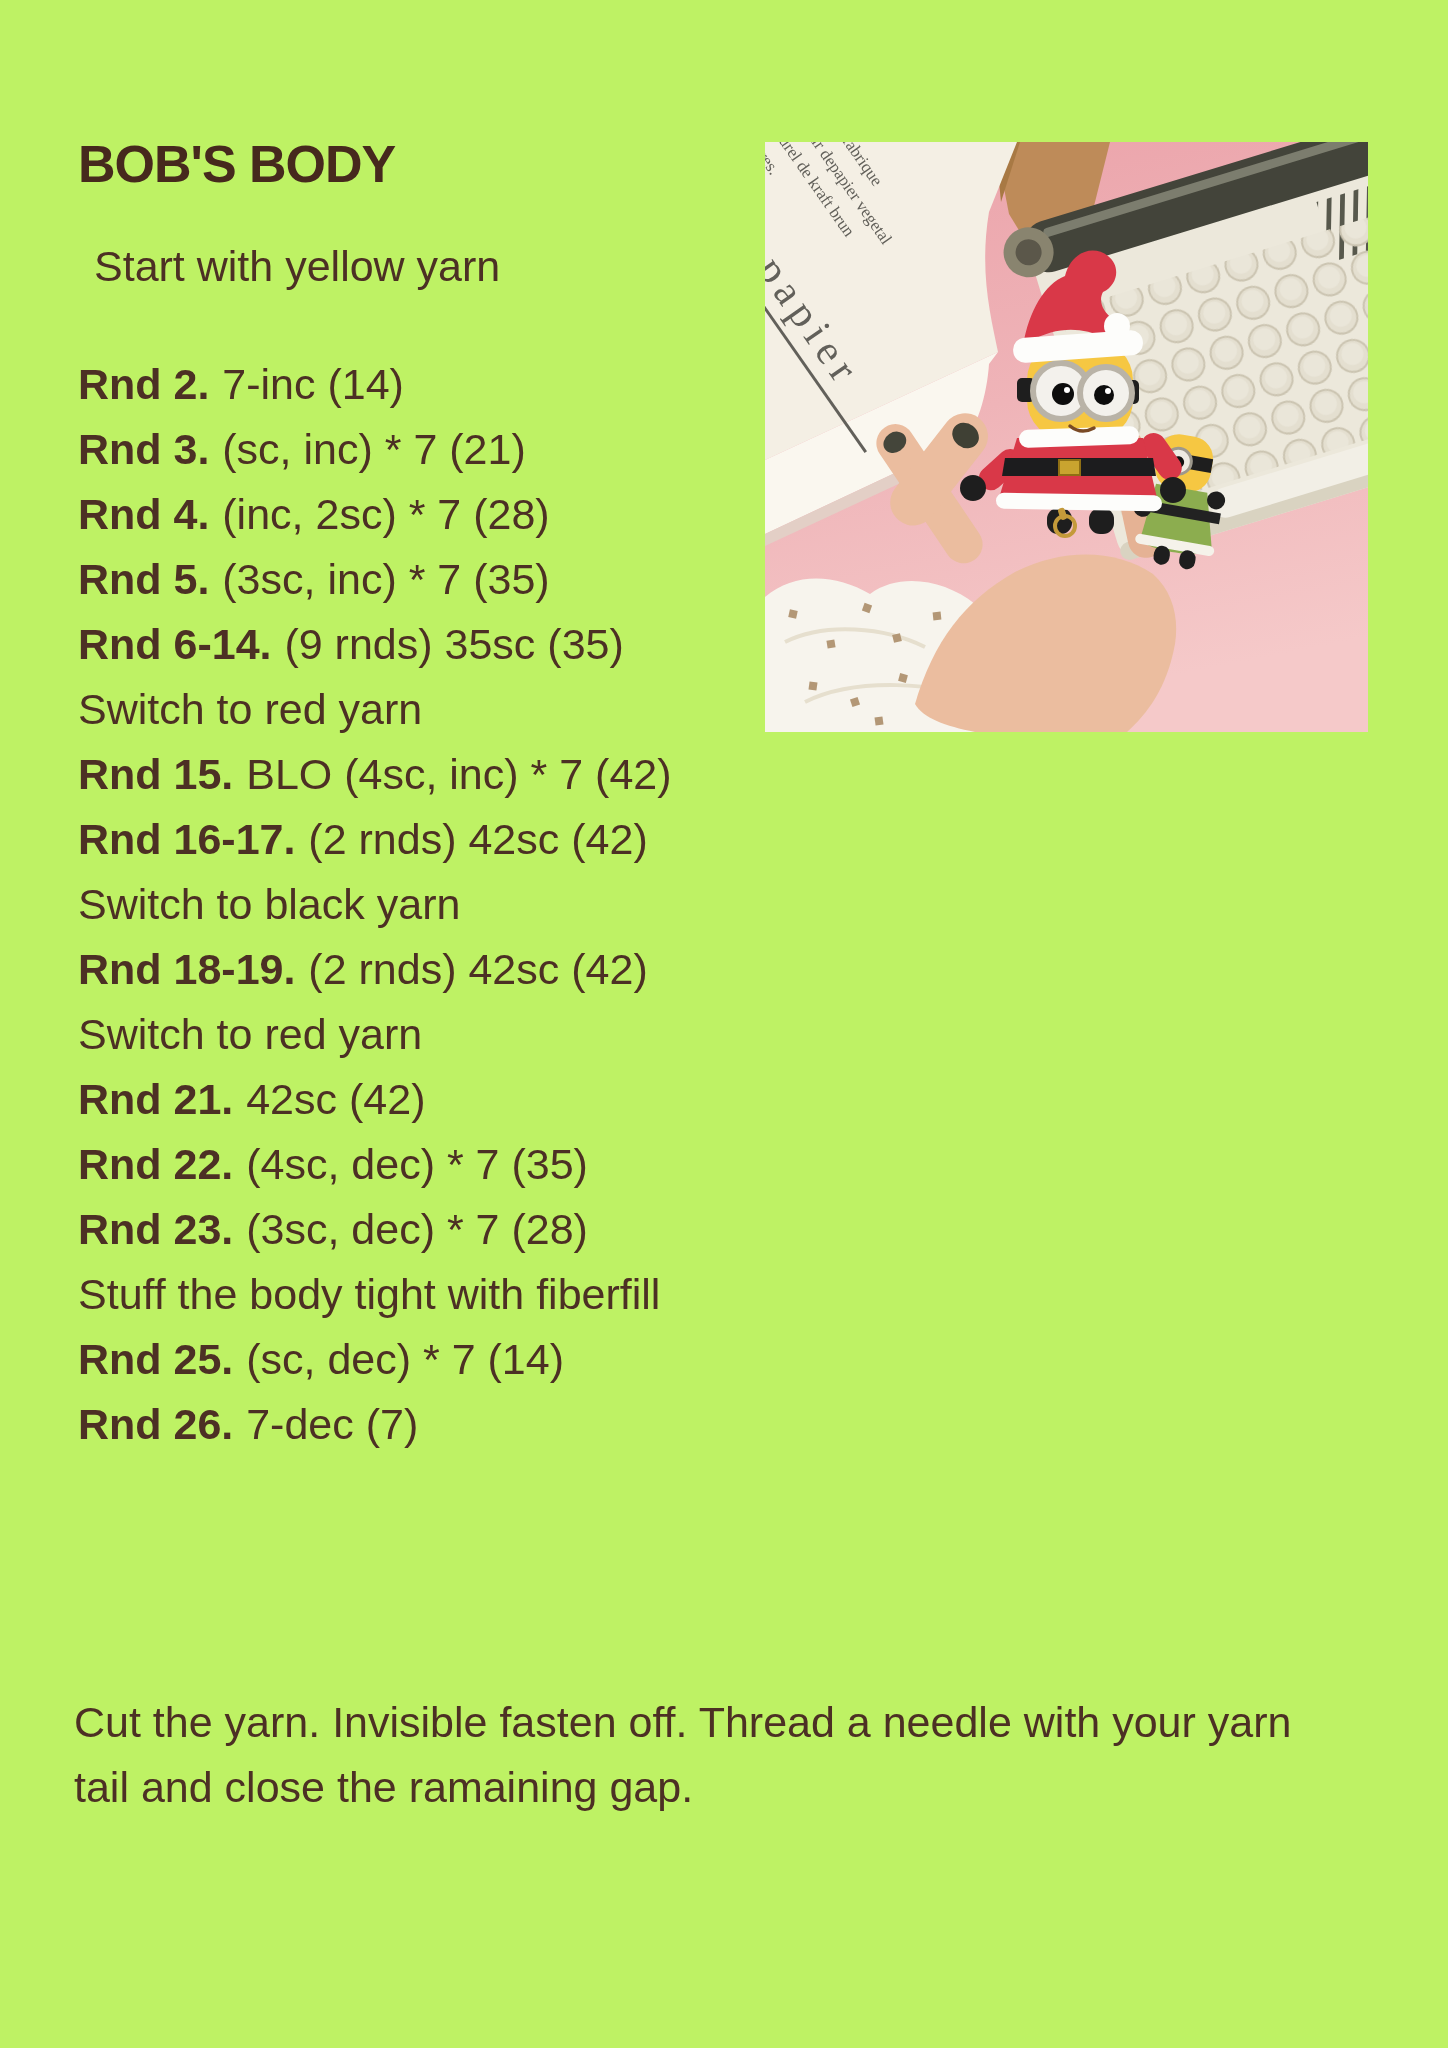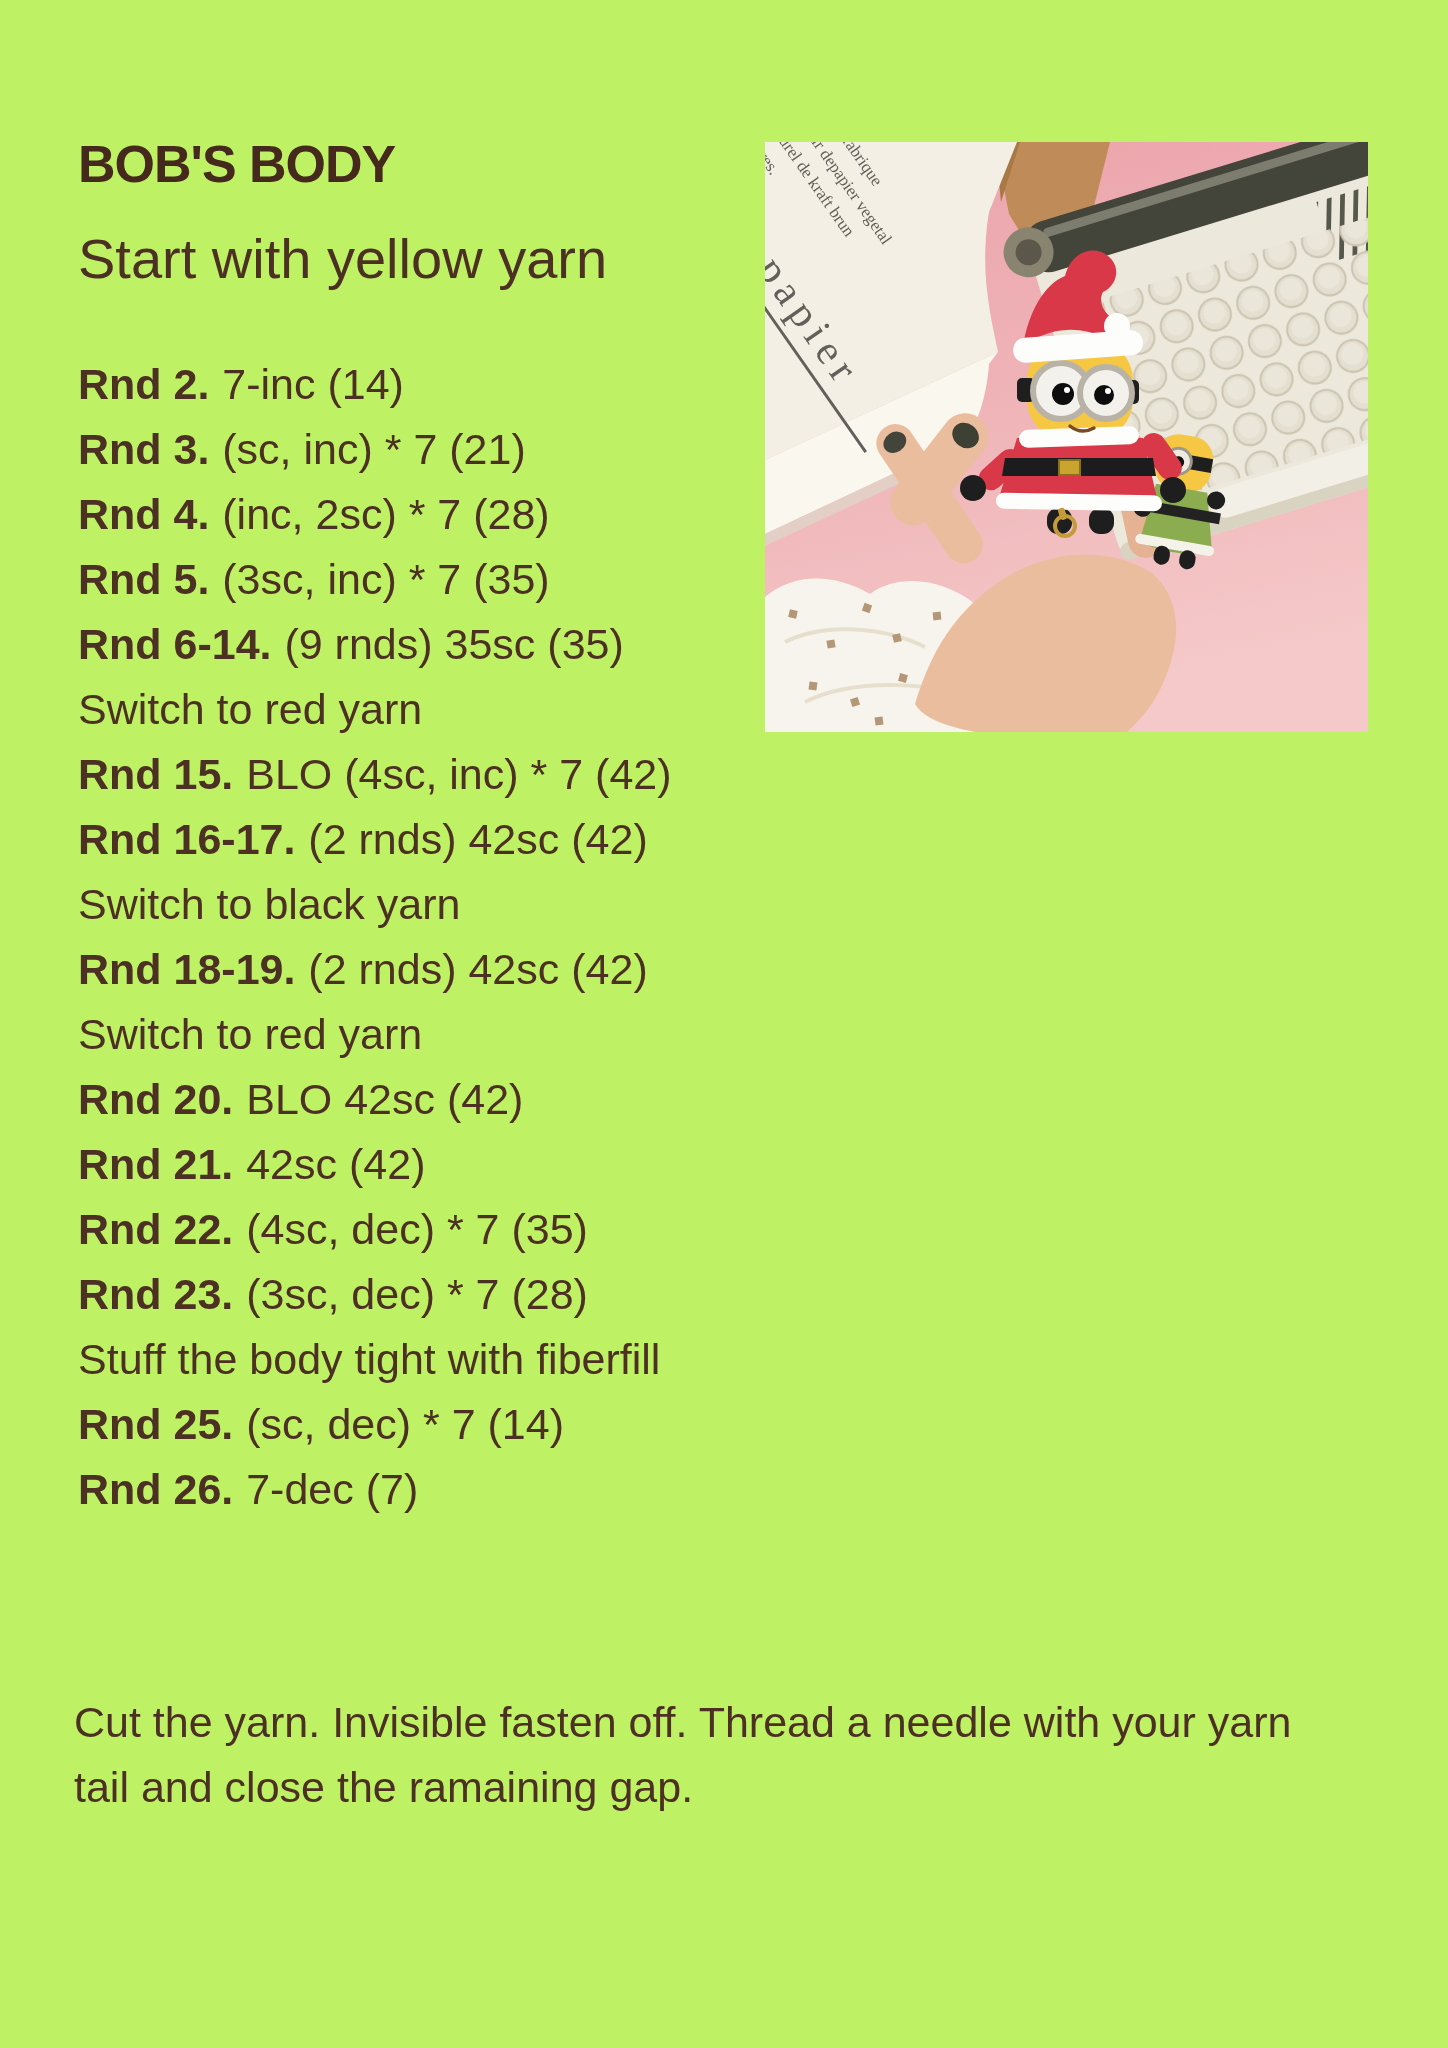--- a/index.html
+++ b/index.html
@@ -17,22 +17,22 @@
     left:78px; top:134px;
     font-size:52px;
     font-weight:700;
     letter-spacing:-1px;
     color:#46291D;
     margin:0;
   }
   .subtitle{
     position:absolute;
     left:78px; top:226px;
-    font-size:56px;
-    margin:0;
+    font-size:43px;
+    margin:16px;
   }
   .rounds{
     position:absolute;
     left:78px; top:352px;
     width:700px;
   }
   .rl{
     height:65px;
     line-height:65px;
     font-size:43px;
@@ -69,21 +69,20 @@
     <div class="rl"><span class="lbl">Rnd 3.</span><span class="txt">(sc, inc) * 7 (21)</span></div>
     <div class="rl"><span class="lbl">Rnd 4.</span><span class="txt">(inc, 2sc) * 7 (28)</span></div>
     <div class="rl"><span class="lbl">Rnd 5.</span><span class="txt">(3sc, inc) * 7 (35)</span></div>
     <div class="rl"><span class="lbl">Rnd 6-14.</span><span class="txt">(9 rnds) 35sc (35)</span></div>
     <div class="rl"><span class="lbl"></span><span class="txt">Switch to red yarn</span></div>
     <div class="rl"><span class="lbl">Rnd 15.</span><span class="txt">BLO (4sc, inc) * 7 (42)</span></div>
     <div class="rl"><span class="lbl">Rnd 16-17.</span><span class="txt">(2 rnds) 42sc (42)</span></div>
     <div class="rl"><span class="lbl"></span><span class="txt">Switch to black yarn</span></div>
     <div class="rl"><span class="lbl">Rnd 18-19.</span><span class="txt">(2 rnds) 42sc (42)</span></div>
     <div class="rl"><span class="lbl"></span><span class="txt">Switch to red yarn</span></div>
-    <div class="rl"><span class="lbl">Rnd 20.</span><span class="txt">BLO 42sc (42)</span></div>
     <div class="rl"><span class="lbl">Rnd 21.</span><span class="txt">42sc (42)</span></div>
     <div class="rl"><span class="lbl">Rnd 22.</span><span class="txt">(4sc, dec) * 7 (35)</span></div>
     <div class="rl"><span class="lbl">Rnd 23.</span><span class="txt">(3sc, dec) * 7 (28)</span></div>
     <div class="rl"><span class="lbl"></span><span class="txt">Stuff the body tight with fiberfill</span></div>
     <div class="rl"><span class="lbl">Rnd 25.</span><span class="txt">(sc, dec) * 7 (14)</span></div>
     <div class="rl"><span class="lbl">Rnd 26.</span><span class="txt">7-dec (7)</span></div>
   </div>
 
   <p class="footer"><span>Cut the yarn. Invisible fasten off. Thread a needle with your yarn</span><br>
   <span>tail and close the ramaining gap.</span></p>

